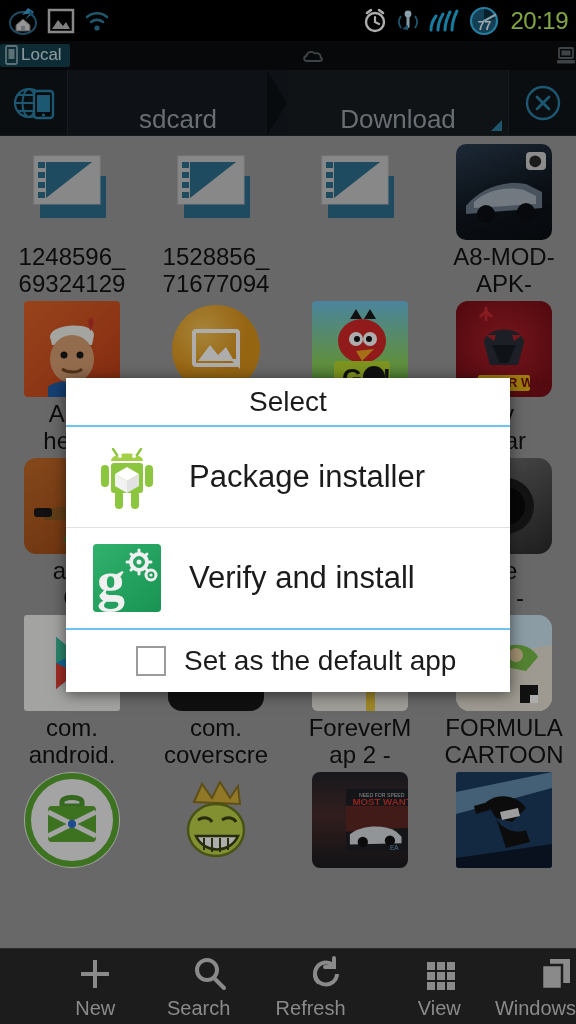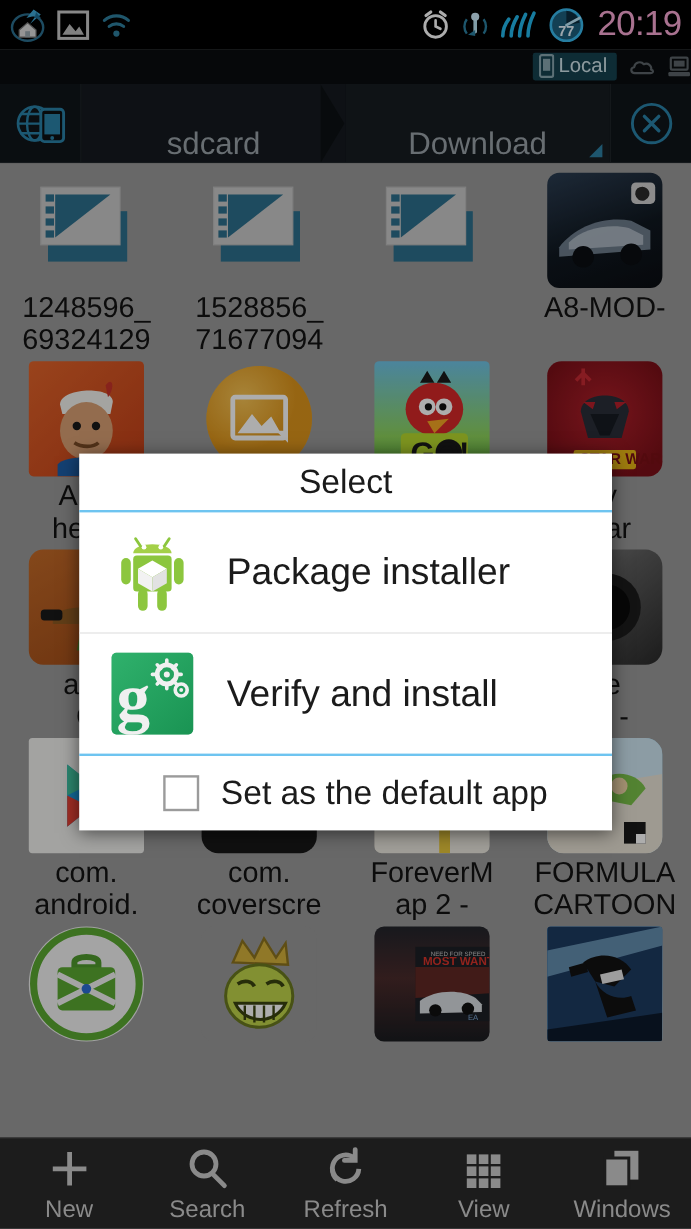--- a/index.html
+++ b/index.html
@@ -11,27 +11,27 @@
   }
   #screen { position:relative; width:576px; height:1024px; background:#9a9a9a; overflow:hidden; }
 
   
   .statusbar {
     position:absolute; left:0; top:0; width:576px; height:41px;
     background:#000; display:flex; align-items:center; padding:0 8px;
   }
   .sb-left { display:flex; align-items:center; gap:9px; }
   .sb-right { margin-left:auto; display:flex; align-items:center; gap:7px; }
-  .sb-clock-text { color:#f9a8d4; font-size:29px; letter-spacing:-0.5px; padding-left:2px;}
+  .sb-clock-text { color:#bef264; font-size:24px; letter-spacing:-0.5px; padding-left:2px;}
   .icon-svg { display:block; }
 
   
   .tabstrip {
     position:absolute; left:0; top:41px; width:576px; height:29px;
-    background:#0a0d0f; display:flex; align-items:center; justify-content:flex-end; gap:10px;
+    background:#0a0d0f; display:flex; align-items:center; justify-content:space-between; gap:10px;
   }
   .tab-local {
     display:flex; align-items:center; gap:3px;
     background:#15414f; padding:1px 8px 2px 5px; border-radius:2px;
   }
   .tab-local-label { color:#cfe3e9; font-size:17px; }
   .tab-ic { opacity:.62; }
 
   
   .crumbbar {
@@ -94,21 +94,21 @@
   .th-troll { background:#9a9a9a; }
   .th-nfs { background:linear-gradient(180deg,#23252b 0%,#4a2b2b 45%,#1a1c20 100%); }
   .th-runner { background:linear-gradient(160deg,#2f6ea8 0%,#5ea3d8 60%,#bfe0f2 100%); }
 
   
   .bottomnav {
     position:absolute; left:0; bottom:0; width:576px; height:76px;
     background:#1c1c1c; display:flex; align-items:center;
     border-top:1px solid #2a2a2a;
   }
-  .nav-item { flex:1; display:flex; flex-direction:column; align-items:center; gap:3px; }
+  .nav-item { flex:1; display:flex; flex-direction:column; align-items:flex-end; gap:3px; }
   .nav-label { color:#8a8a8a; font-size:20px; }
 
   
   .scrim { position:absolute; inset:0; background:rgba(0,0,0,0.32); }
   .dialog {
     position:absolute; left:66px; top:378px; width:444px;
     background:#fff; box-shadow:0 2px 14px rgba(0,0,0,.55);
   }
   .dlg-title {
     height:47px; display:flex; align-items:center; justify-content:center;
@@ -313,20 +313,21 @@
             <path d="M10 62 C24 44 48 36 70 40 L86 48 L86 64 L10 70 Z" fill="#7d8d9e" opacity=".85"></path>
             <path d="M18 58 C30 46 52 42 68 46 L80 52 L80 60 L18 64 Z" fill="#c3ccd6" opacity=".7"></path>
             <ellipse cx="30" cy="70" rx="9" ry="9" fill="#0b0e12"></ellipse>
             <ellipse cx="70" cy="68" rx="9" ry="9" fill="#0b0e12"></ellipse>
             <rect x="70" y="8" width="20" height="18" rx="4" fill="#cfcfcf"></rect>
             <path d="M75 13 a6 6 0 1 0 10 6 a6 6 0 0 0 -8 -7" fill="#2a2a2a"></path>
           </svg>
         </div>
         <div class="cap">
           <span>A8-MOD-</span>
+          <span>APK-</span>
         </div>
       </div>
     </div>
 
     <div class="row">
       <div class="cell">
         <div class="thumb th-akinator" style="border-radius:4px;">
           <svg width="96" height="96" viewBox="0 0 96 96">
             <path d="M26 36 C26 22 70 20 70 34 L68 44 L28 44 Z" fill="#f2f2ee"></path>
             <path d="M64 20 C70 12 72 22 66 30" fill="#c8342a"></path>

